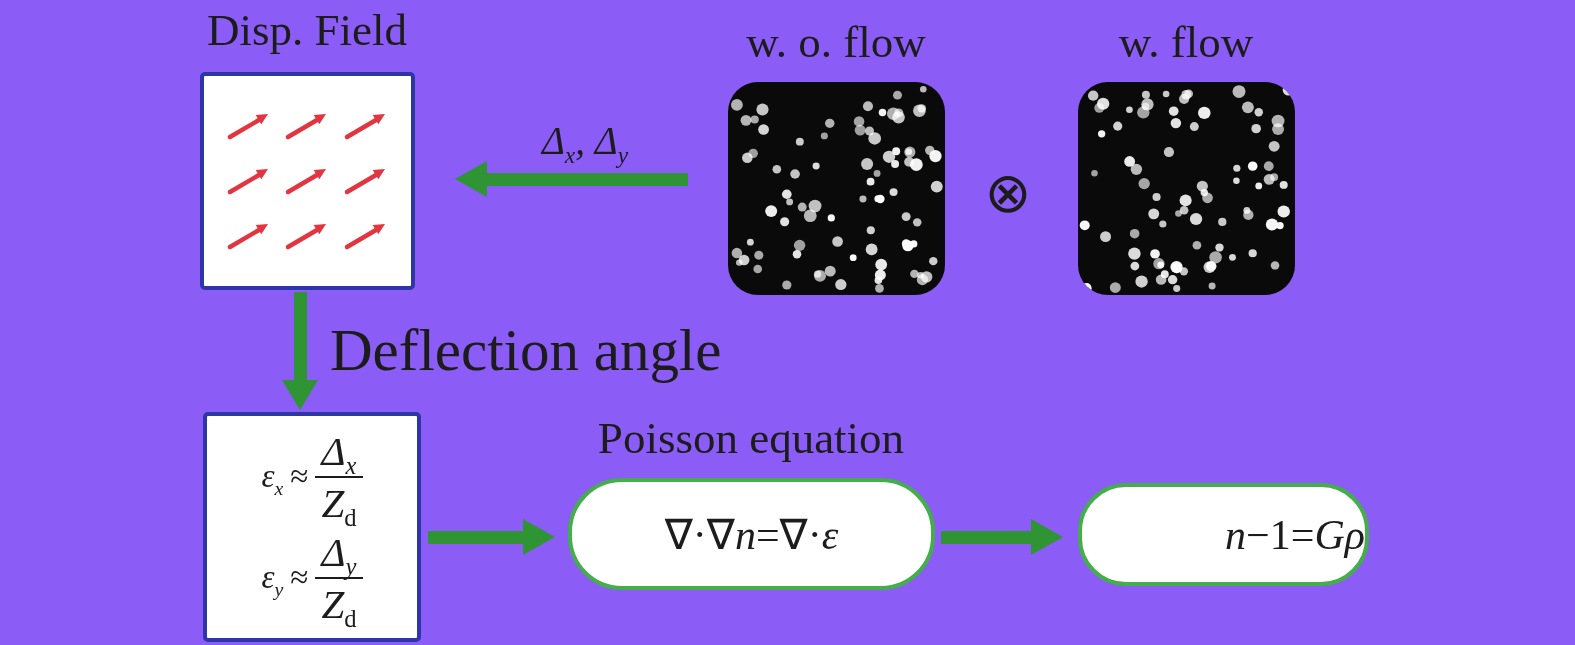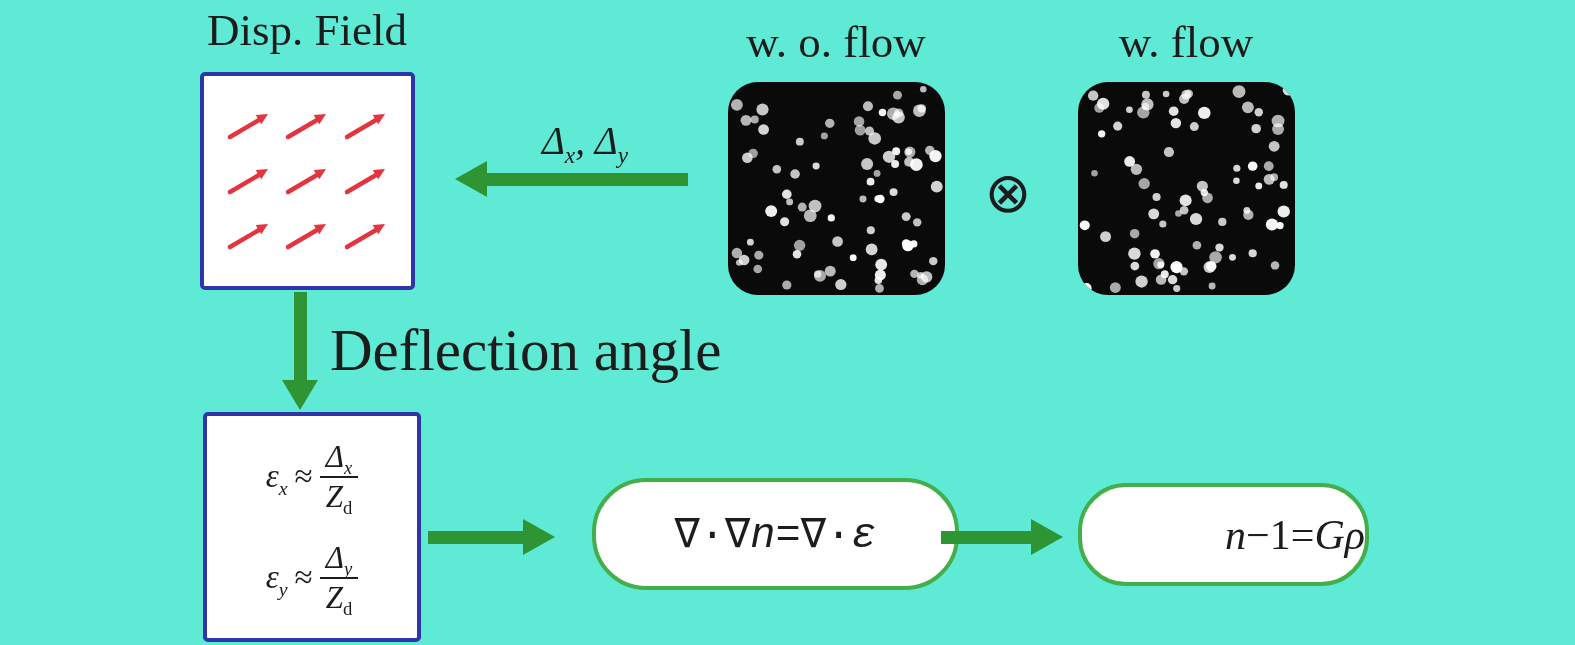--- a/index.html
+++ b/index.html
@@ -1,18 +1,18 @@
 <!DOCTYPE html>
 <html><head>
 <meta charset="utf-8">
 <style>
   * { margin:0; padding:0; box-sizing:border-box; }
   html,body { background:#ffffff; }
   .canvas {
-    position:relative; width:1575px; height:645px; background:#5eead4;
+    position:relative; width:1575px; height:645px; background:#8b5cf6;
     font-family:"Liberation Serif", serif; color:#1c1c1c; overflow:hidden;
   }
   .title {
     position:absolute; font-size:45px; text-align:center; white-space:nowrap;
     width:400px; line-height:1.1;
   }
   .plain-label { position:absolute; font-size:59px; white-space:nowrap; }
   .blue-box {
     position:absolute; border:4px solid #2d35a8; border-radius:5px; background:#fff;
   }
@@ -52,21 +52,21 @@
     border-top:30px solid #2f9434;
   }
   .math-label { position:absolute; font-size:39px; text-align:center; white-space:nowrap; }
   
   .eq-stack {
     width:100%; height:100%; display:flex; flex-direction:column;
     justify-content:space-around; align-items:center; padding:10px 4px;
     font-size:33px;
   }
   .eq-line { display:flex; align-items:center; gap:7px; }
-  .frac { display:inline-flex; flex-direction:column; align-items:center; vertical-align:middle; font-size:31px; }
+  .frac { display:inline-flex; flex-direction:column; align-items:center; vertical-align:middle; font-size:41px; }
   .frac .num { display:block; text-align:center; padding:0 6px 1px 6px; }
   .frac .den { display:block; text-align:right; border-top:2.5px solid #1c1c1c; padding:1px 6px 0 6px; }
   .box-eq { font-size:42px; white-space:nowrap; }
 </style>
 </head>
 <body>
 
 <div class="canvas">
 
   <div class="title" style="left:107px; top:6px;">Disp. Field</div>
@@ -326,21 +326,22 @@
         </span>
       </div>
     </div>
   </div>
 
   <div class="arrow-h" style="left:428px; top:519px; width:127px;">
     <span class="shaft"></span>
       <span class="head-right"></span>
   </div>
 
-  <div class="green-box" style="left:592px; top:478px; width:367px; height:112px; border-radius:54px;font-family:Liberation Mono, monospace;">
+  <div class="title" style="left:551px; top:414px;">Poisson equation</div>
+  <div class="green-box" style="left:568px; top:478px; width:367px; height:112px; border-radius:54px;">
     <div class="box-eq">
       <span>∇·∇</span><span class="it">n</span><span>=</span><span>∇·</span><span class="it">ε</span>
     </div>
   </div>
 
   <div class="arrow-h" style="left:941px; top:519px; width:122px;">
     <span class="shaft"></span>
       <span class="head-right"></span>
   </div>
 

